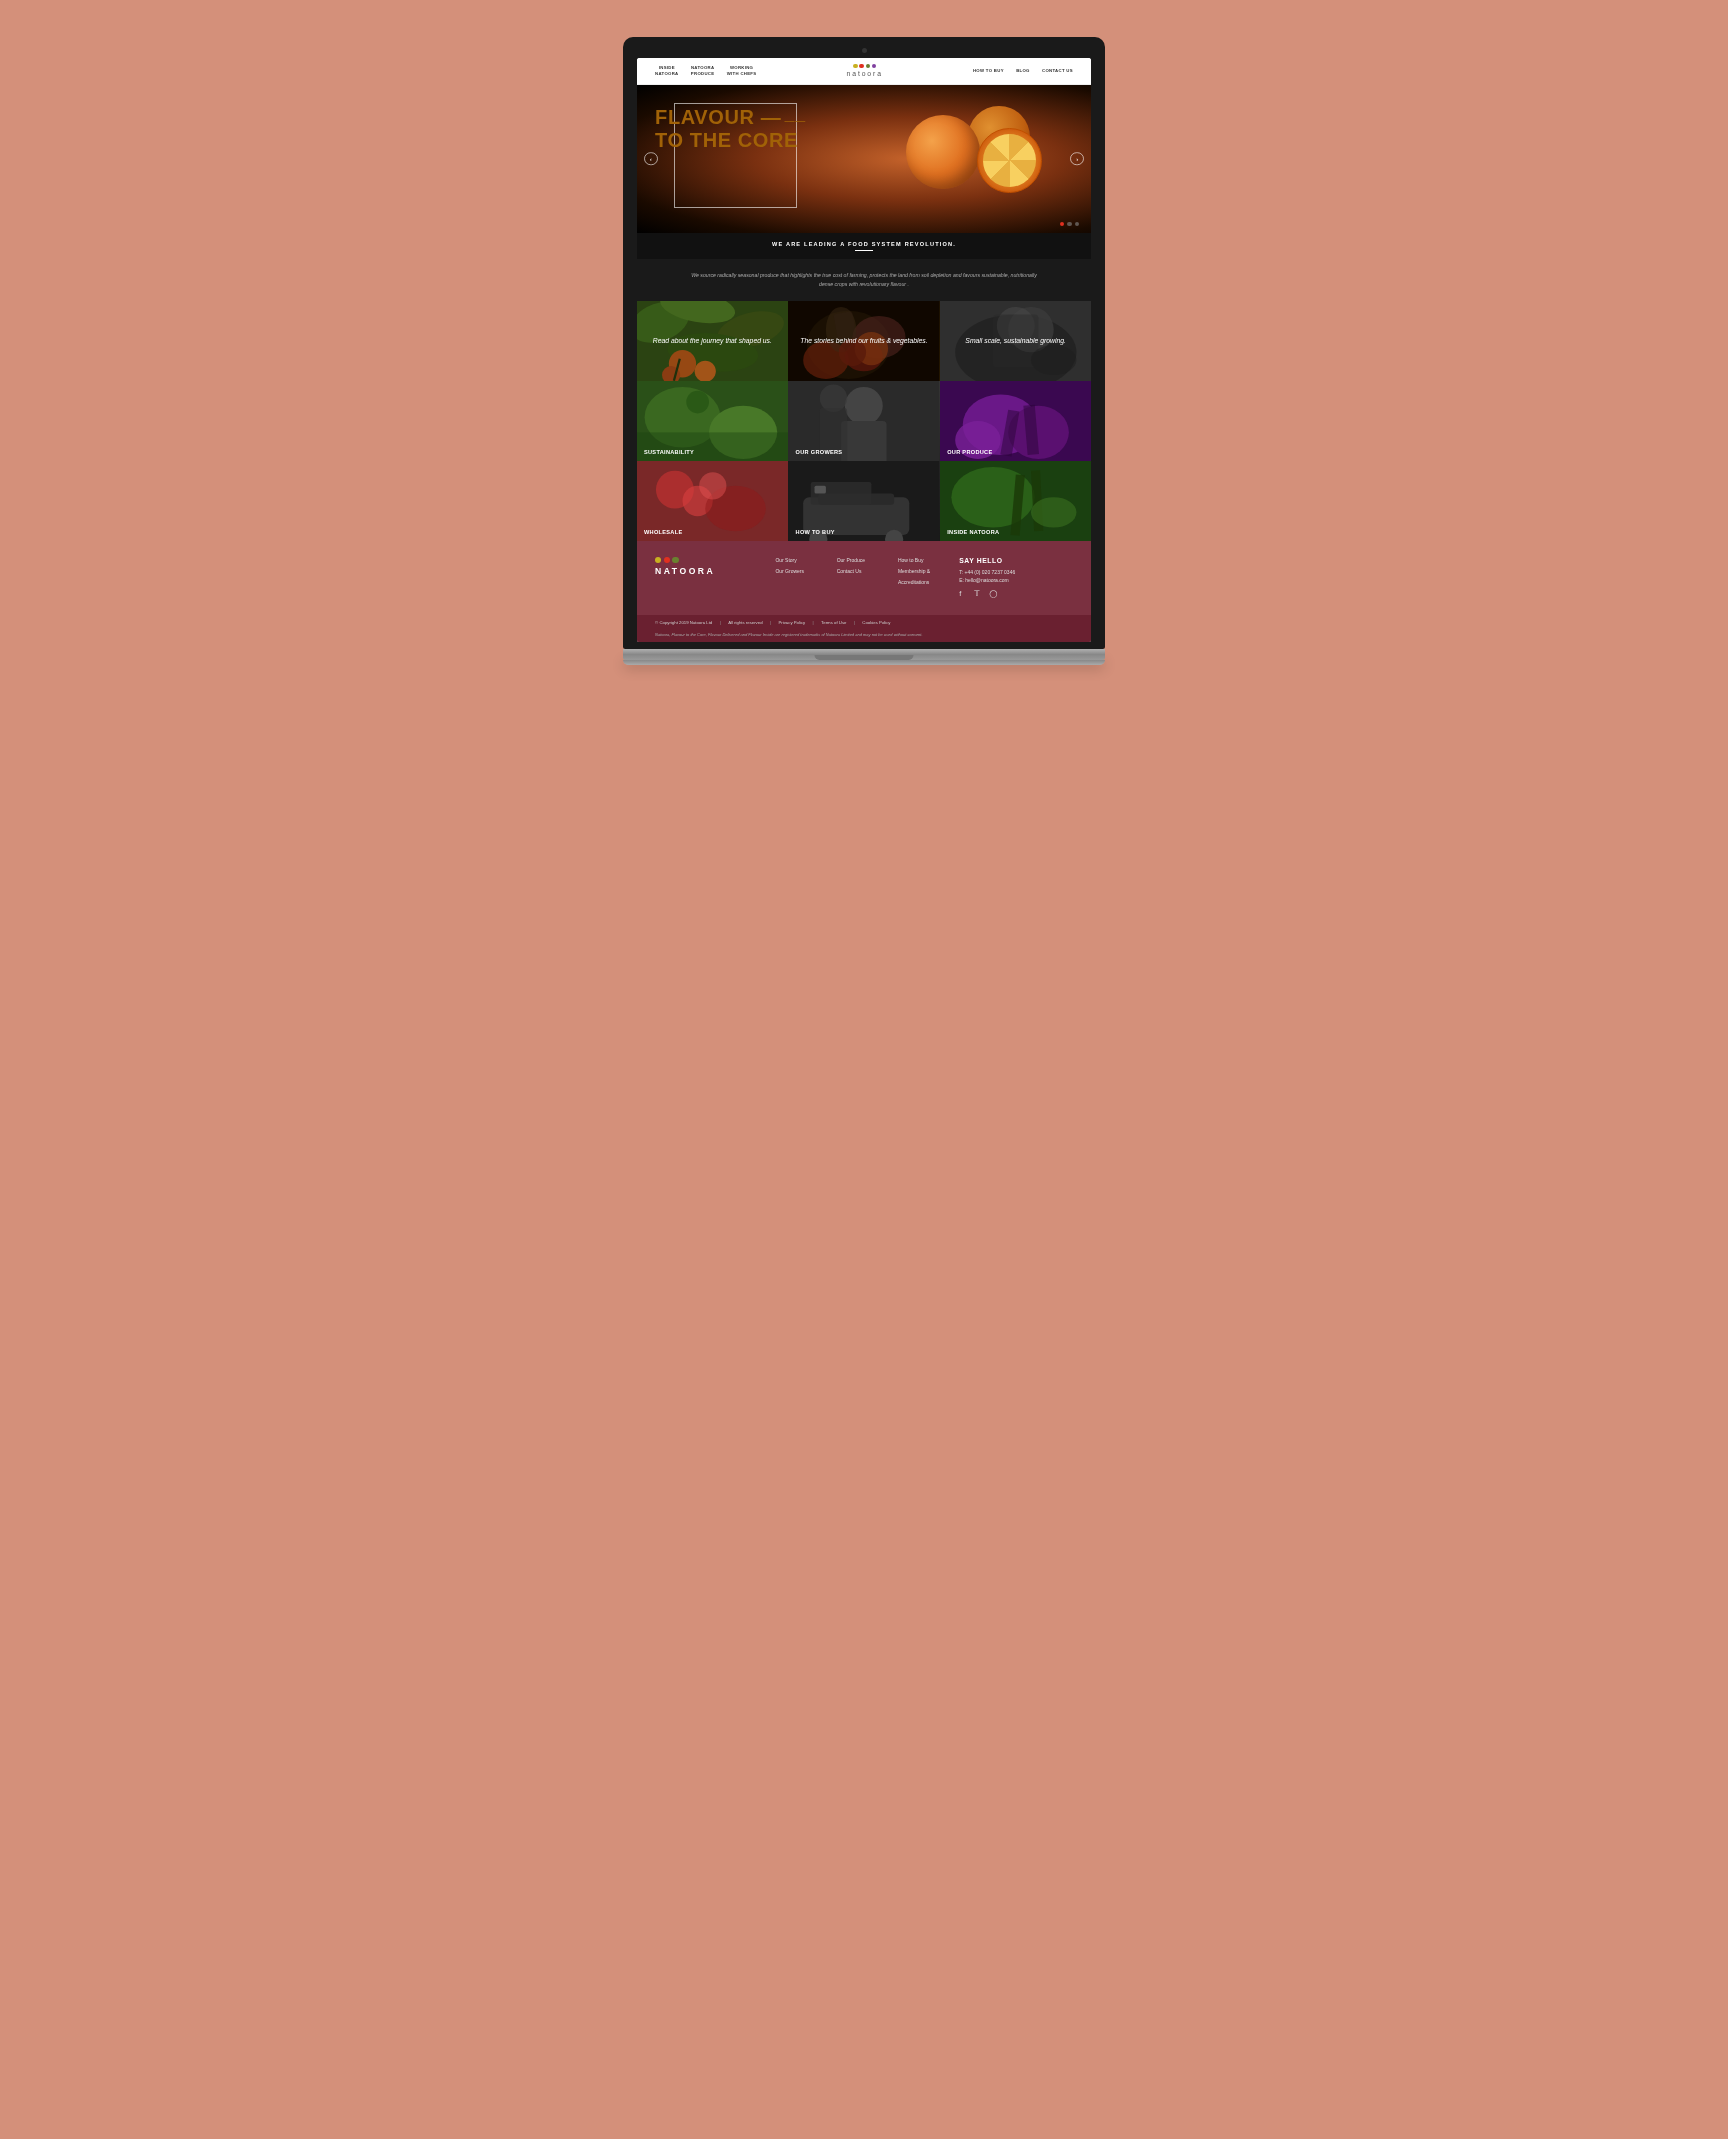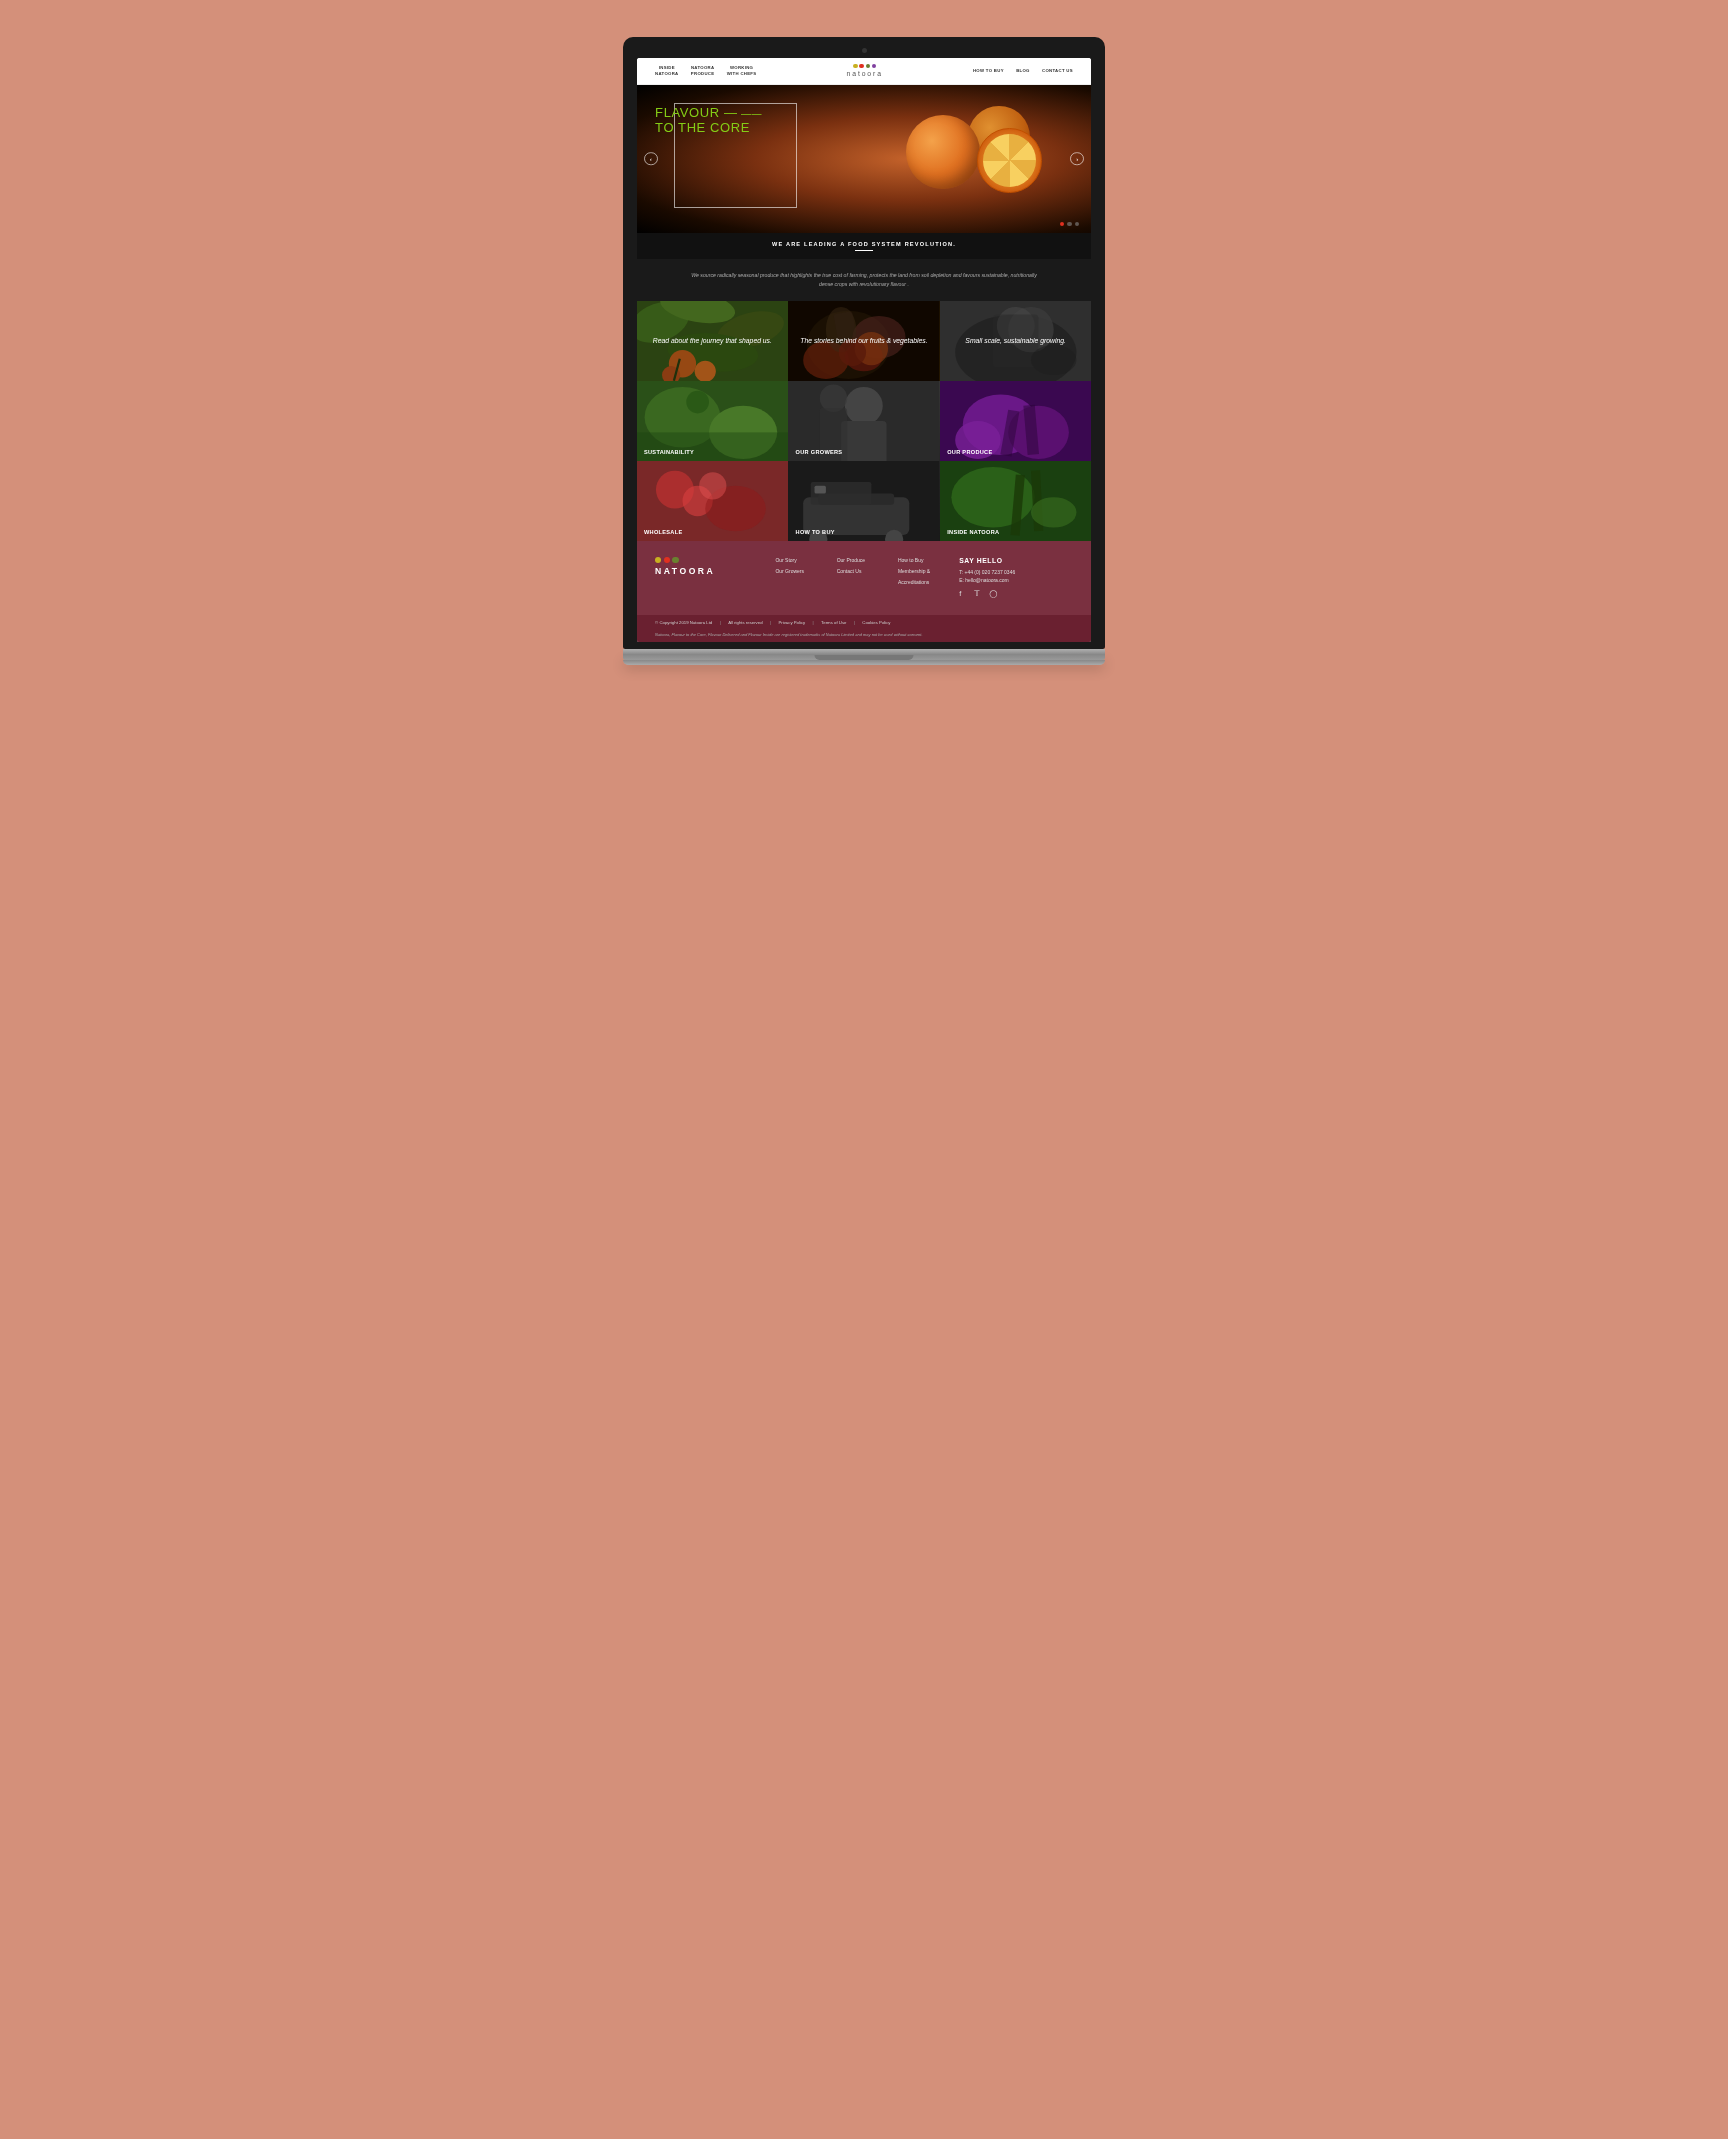--- a/index.html
+++ b/index.html
@@ -202,23 +202,23 @@
       border: 1.2px solid rgba(255,255,255,0.6);
     }
 
     .hero-text {
       position: absolute;
       left: 18.5px;
       top: 21.6px;
     }
 
     .hero-title {
-      font-size: 13px;
-      font-weight: 400;
-      color: #84cc16;
+      font-size: 20px;
+      font-weight: 700;
+      color: #a16207;
       line-height: 1.15;
       text-transform: uppercase;
       letter-spacing: 0.6px;
     }
 
     .hero-title-line1::after {
       content: ' ——';
       font-size: 10px;
       font-weight: 300;
     }

